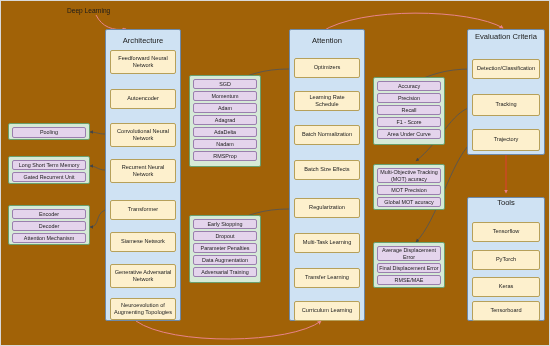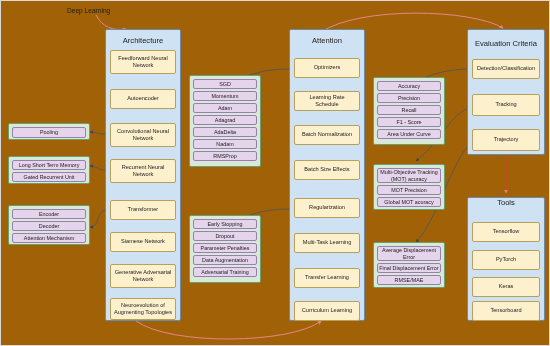--- a/index.html
+++ b/index.html
@@ -189,21 +189,21 @@
     <div class="chip" style="top:32px; height:10px;">Global MOT acuracy</div>
   </div>
 
   <div class="group" style="left:372px; top:241px; width:72px; height:46px;">
     <div class="chip" style="top:3px; height:15px;">Average Displacement Error</div>
     <div class="chip" style="top:20px; height:10px;">Final Displacement Error</div>
     <div class="chip" style="top:32px; height:10px;">RMSE/MAE</div>
   </div>
 
   <div class="column" style="left:466px; top:28px; width:78px; height:126px;">
-    <div class="column-title" style="top:9px;">Evaluation Criteria</div>
+    <div class="column-title" style="top:2px;">Evaluation Criteria</div>
   </div>
   <div class="leaf" style="left:471px; top:58px; width:68px; height:20px;">Detection/Classification</div>
   <div class="leaf" style="left:471px; top:93px; width:68px; height:22px;">Tracking</div>
   <div class="leaf" style="left:471px; top:128px; width:68px; height:22px;">Trajectory</div>
 
   <div class="column" style="left:466px; top:196px; width:78px; height:124px;">
     <div class="column-title" style="top:0;">Tools</div>
   </div>
   <div class="leaf" style="left:471px; top:221px; width:68px; height:20px;">Tensorflow</div>
   <div class="leaf" style="left:471px; top:249px; width:68px; height:20px;">PyTorch</div>

